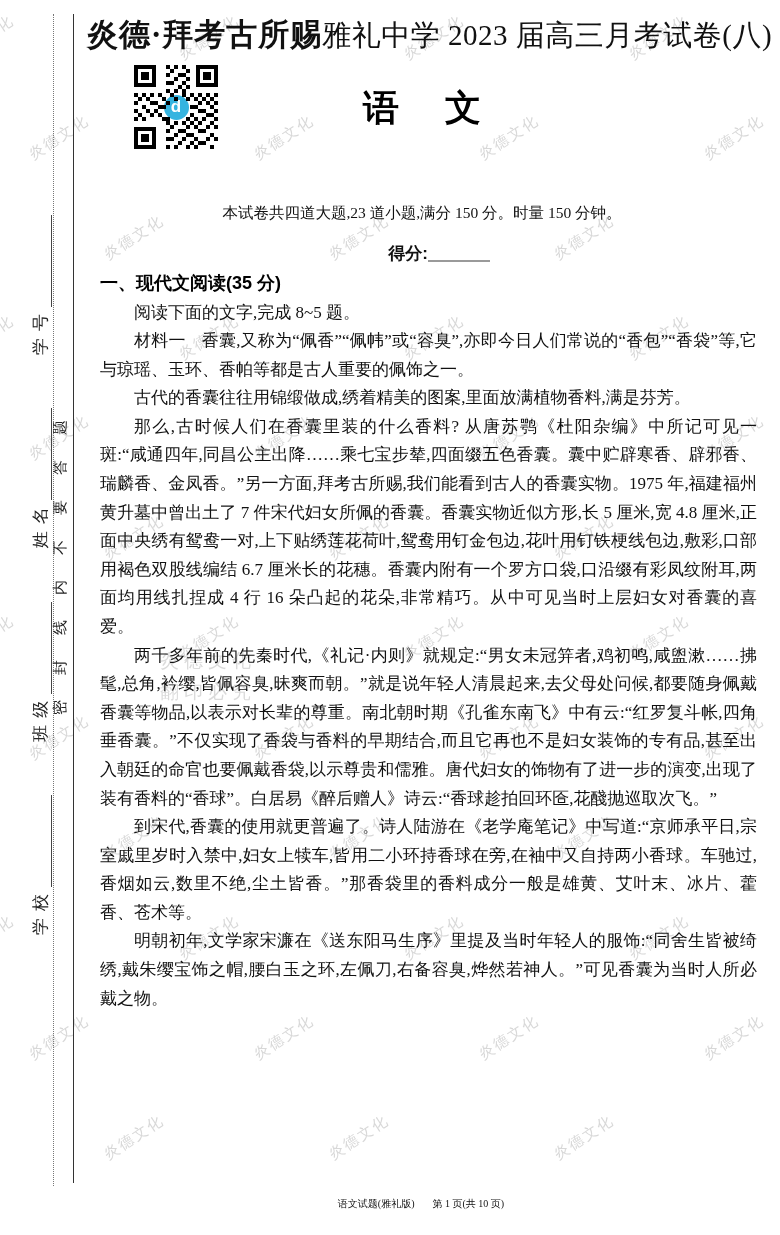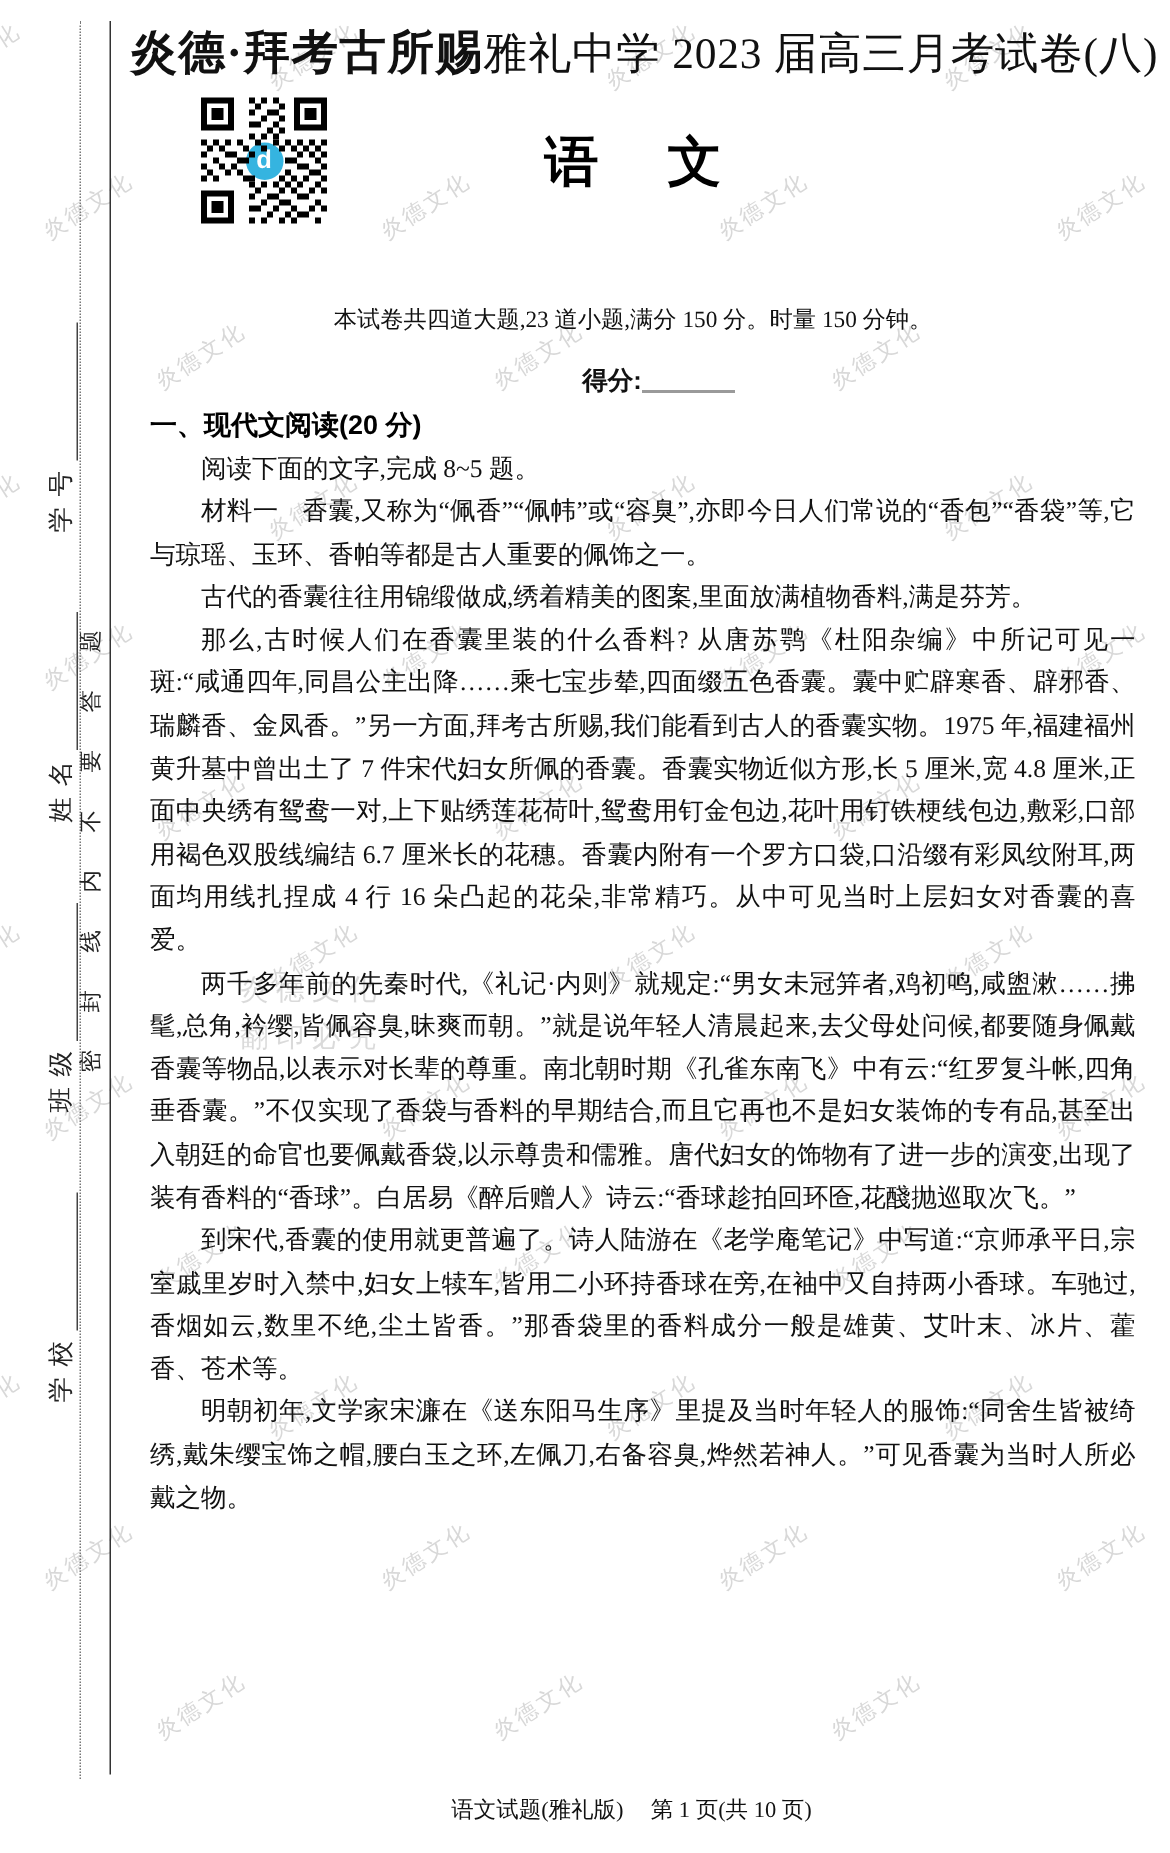--- a/index.html
+++ b/index.html
@@ -48,21 +48,21 @@
       font:700 17px "Liberation Sans",sans-serif;}
   
   .content{position:absolute;left:100px;top:268px;width:657px;z-index:2;font-size:17px;}
   .section-heading{margin:0;font-family:"Liberation Sans","DejaVu Sans",sans-serif;
       font-weight:700;font-size:18px;line-height:30px;color:#000;}
   .sub-heading,.instruction{line-height:29px;padding-left:34px;}
   .para{margin:0;text-indent:34px;line-height:28.6px;text-align:justify;}
   .mat-label{font-weight:400;margin-right:16px;}
   
   .footer{position:absolute;left:87px;top:1197px;width:668px;display:flex;justify-content:center;gap:18px;
-      font-size:15px;z-index:2;color:#111;}
+      font-size:10px;z-index:2;color:#111;}
 </style>
 </head>
 <body>
 
 <div class="page">
 
   <div class="wm-layer" id="wm-layer">
     <div class="wm-notice">
       <div>炎德文化</div>
       <div>翻印必究</div>
@@ -264,21 +264,21 @@
   </div>
 
 
   <div class="hdr info" style="position:absolute;">本试卷共四道大题,23 道小题,满分 150 分。时量 150 分钟。</div>
 
   <div class="score-row">
     <span class="score-label">得分:</span><span class="score-line"></span>
   </div>
 
   <div class="content">
-    <h2 class="section-heading">一、现代文阅读(20 分)</h2>
+    <h2 class="section-heading">一、现代文阅读(35 分)</h2>
     <div class="instruction">阅读下面的文字,完成 8~5 题。</div>
 
     <p class="para"><b class="mat-label">材料一</b><span>香囊,又称为“佩香”“佩帏”或“容臭”,亦即今日人们常说的“香包”“香袋”等,它与琼瑶、玉环、香帕等都是古人重要的佩饰之一。</span></p>
     <p class="para">古代的香囊往往用锦缎做成,绣着精美的图案,里面放满植物香料,满是芬芳。</p>
     <p class="para">那么,古时候人们在香囊里装的什么香料? 从唐苏鹗《杜阳杂编》中所记可见一斑:“咸通四年,同昌公主出降……乘七宝步辇,四面缀五色香囊。囊中贮辟寒香、辟邪香、瑞麟香、金凤香。”另一方面,拜考古所赐,我们能看到古人的香囊实物。1975 年,福建福州黄升墓中曾出土了 7 件宋代妇女所佩的香囊。香囊实物近似方形,长 5 厘米,宽 4.8 厘米,正面中央绣有鸳鸯一对,上下贴绣莲花荷叶,鸳鸯用钉金包边,花叶用钉铁梗线包边,敷彩,口部用褐色双股线编结 6.7 厘米长的花穗。香囊内附有一个罗方口袋,口沿缀有彩凤纹附耳,两面均用线扎捏成 4 行 16 朵凸起的花朵,非常精巧。从中可见当时上层妇女对香囊的喜爱。</p>
     <p class="para">两千多年前的先秦时代,《礼记·内则》就规定:“男女未冠笄者,鸡初鸣,咸盥漱……拂髦,总角,衿缨,皆佩容臭,昧爽而朝。”就是说年轻人清晨起来,去父母处问候,都要随身佩戴香囊等物品,以表示对长辈的尊重。南北朝时期《孔雀东南飞》中有云:“红罗复斗帐,四角垂香囊。”不仅实现了香袋与香料的早期结合,而且它再也不是妇女装饰的专有品,甚至出入朝廷的命官也要佩戴香袋,以示尊贵和儒雅。唐代妇女的饰物有了进一步的演变,出现了装有香料的“香球”。白居易《醉后赠人》诗云:“香球趁拍回环匼,花醆抛巡取次飞。”</p>
     <p class="para">到宋代,香囊的使用就更普遍了。诗人陆游在《老学庵笔记》中写道:“京师承平日,宗室戚里岁时入禁中,妇女上犊车,皆用二小环持香球在旁,在袖中又自持两小香球。车驰过,香烟如云,数里不绝,尘土皆香。”那香袋里的香料成分一般是雄黄、艾叶末、冰片、藿香、苍术等。</p>
     <p class="para">明朝初年,文学家宋濂在《送东阳马生序》里提及当时年轻人的服饰:“同舍生皆被绮绣,戴朱缨宝饰之帽,腰白玉之环,左佩刀,右备容臭,烨然若神人。”可见香囊为当时人所必戴之物。</p>
   </div>
 

